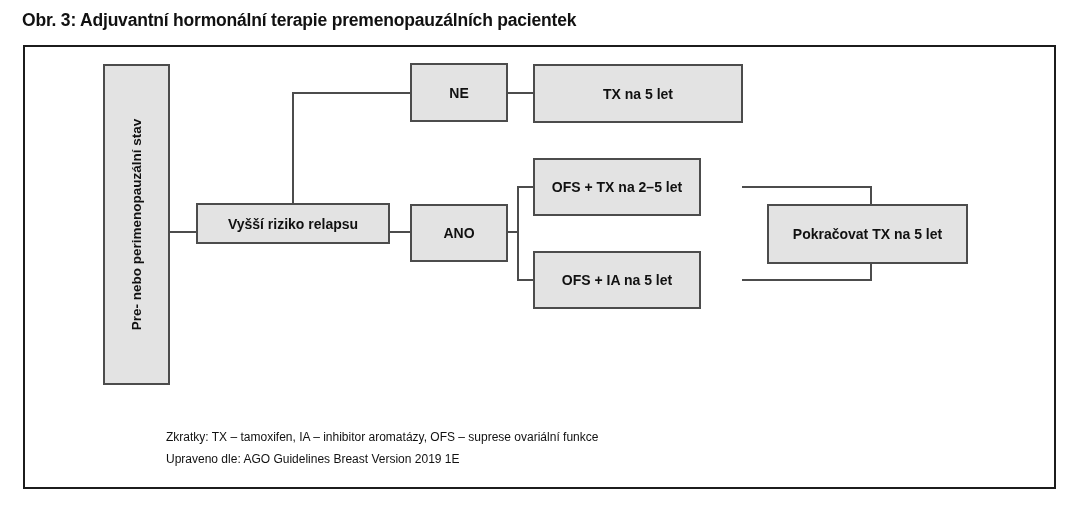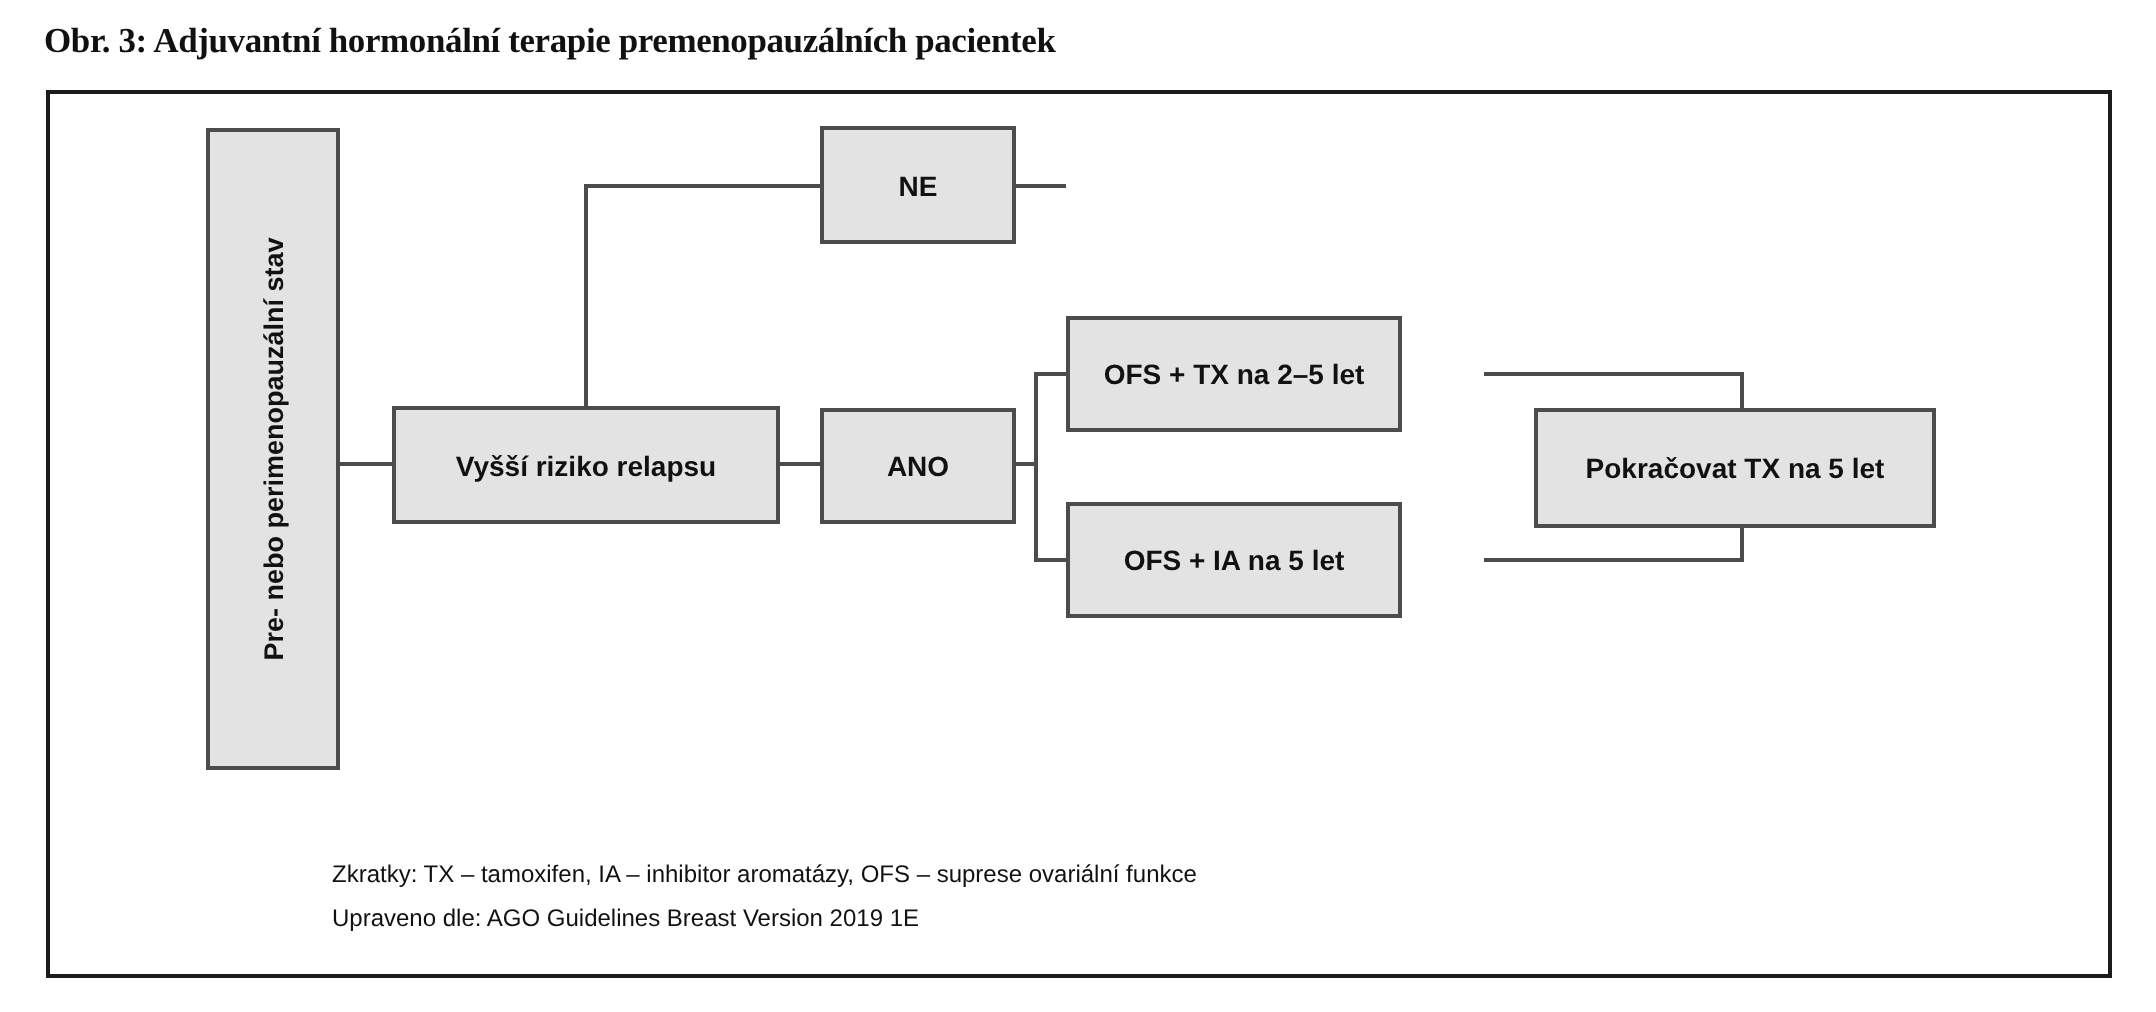--- a/index.html
+++ b/index.html
@@ -20,21 +20,20 @@
     color:var(--text);
     overflow:hidden;
   }
   .fig-title{
     position:absolute;
     left:22px; top:10px;
     font-size:17.5px;
     font-weight:700;
     letter-spacing:-0.2px;
     white-space:nowrap;
-    font-family:Liberation Serif, serif;
   }
   .frame{
     position:absolute;
     left:23px; top:45px;
     width:1033px; height:444px;
     box-sizing:border-box;
     border:2.5px solid var(--frame-border);
     background:#ffffff;
   }
   .node{
@@ -77,28 +76,31 @@
 <div class="page">
 
   <div class="fig-title">Obr. 3: Adjuvantní hormonální terapie premenopauzálních pacientek</div>
 
   <div class="frame"></div>
 
   <div class="node node--vertical" style="left:103px;top:64px;width:67px;height:321px;">
     <span class="rot">Pre- nebo perimenopauzální stav</span>
   </div>
 
-  <div class="node" style="left:196px;top:203px;width:194px;height:59px;">
+  <div class="node" style="left:196px;top:203px;width:194px;height:41px;">
     <span>Vyšší riziko relapsu</span>
   </div>
 
   <div class="node" style="left:410px;top:63px;width:98px;height:59px;">
     <span>NE</span>
   </div>
 
+  <div class="node" style="left:533px;top:64px;width:210px;height:59px;">
+    <span>TX na 5 let</span>
+  </div>
 
   <div class="node" style="left:410px;top:204px;width:98px;height:58px;">
     <span>ANO</span>
   </div>
 
   <div class="node" style="left:533px;top:158px;width:168px;height:58px;">
     <span>OFS + TX na 2–5 let</span>
   </div>
 
   <div class="node" style="left:533px;top:251px;width:168px;height:58px;">

